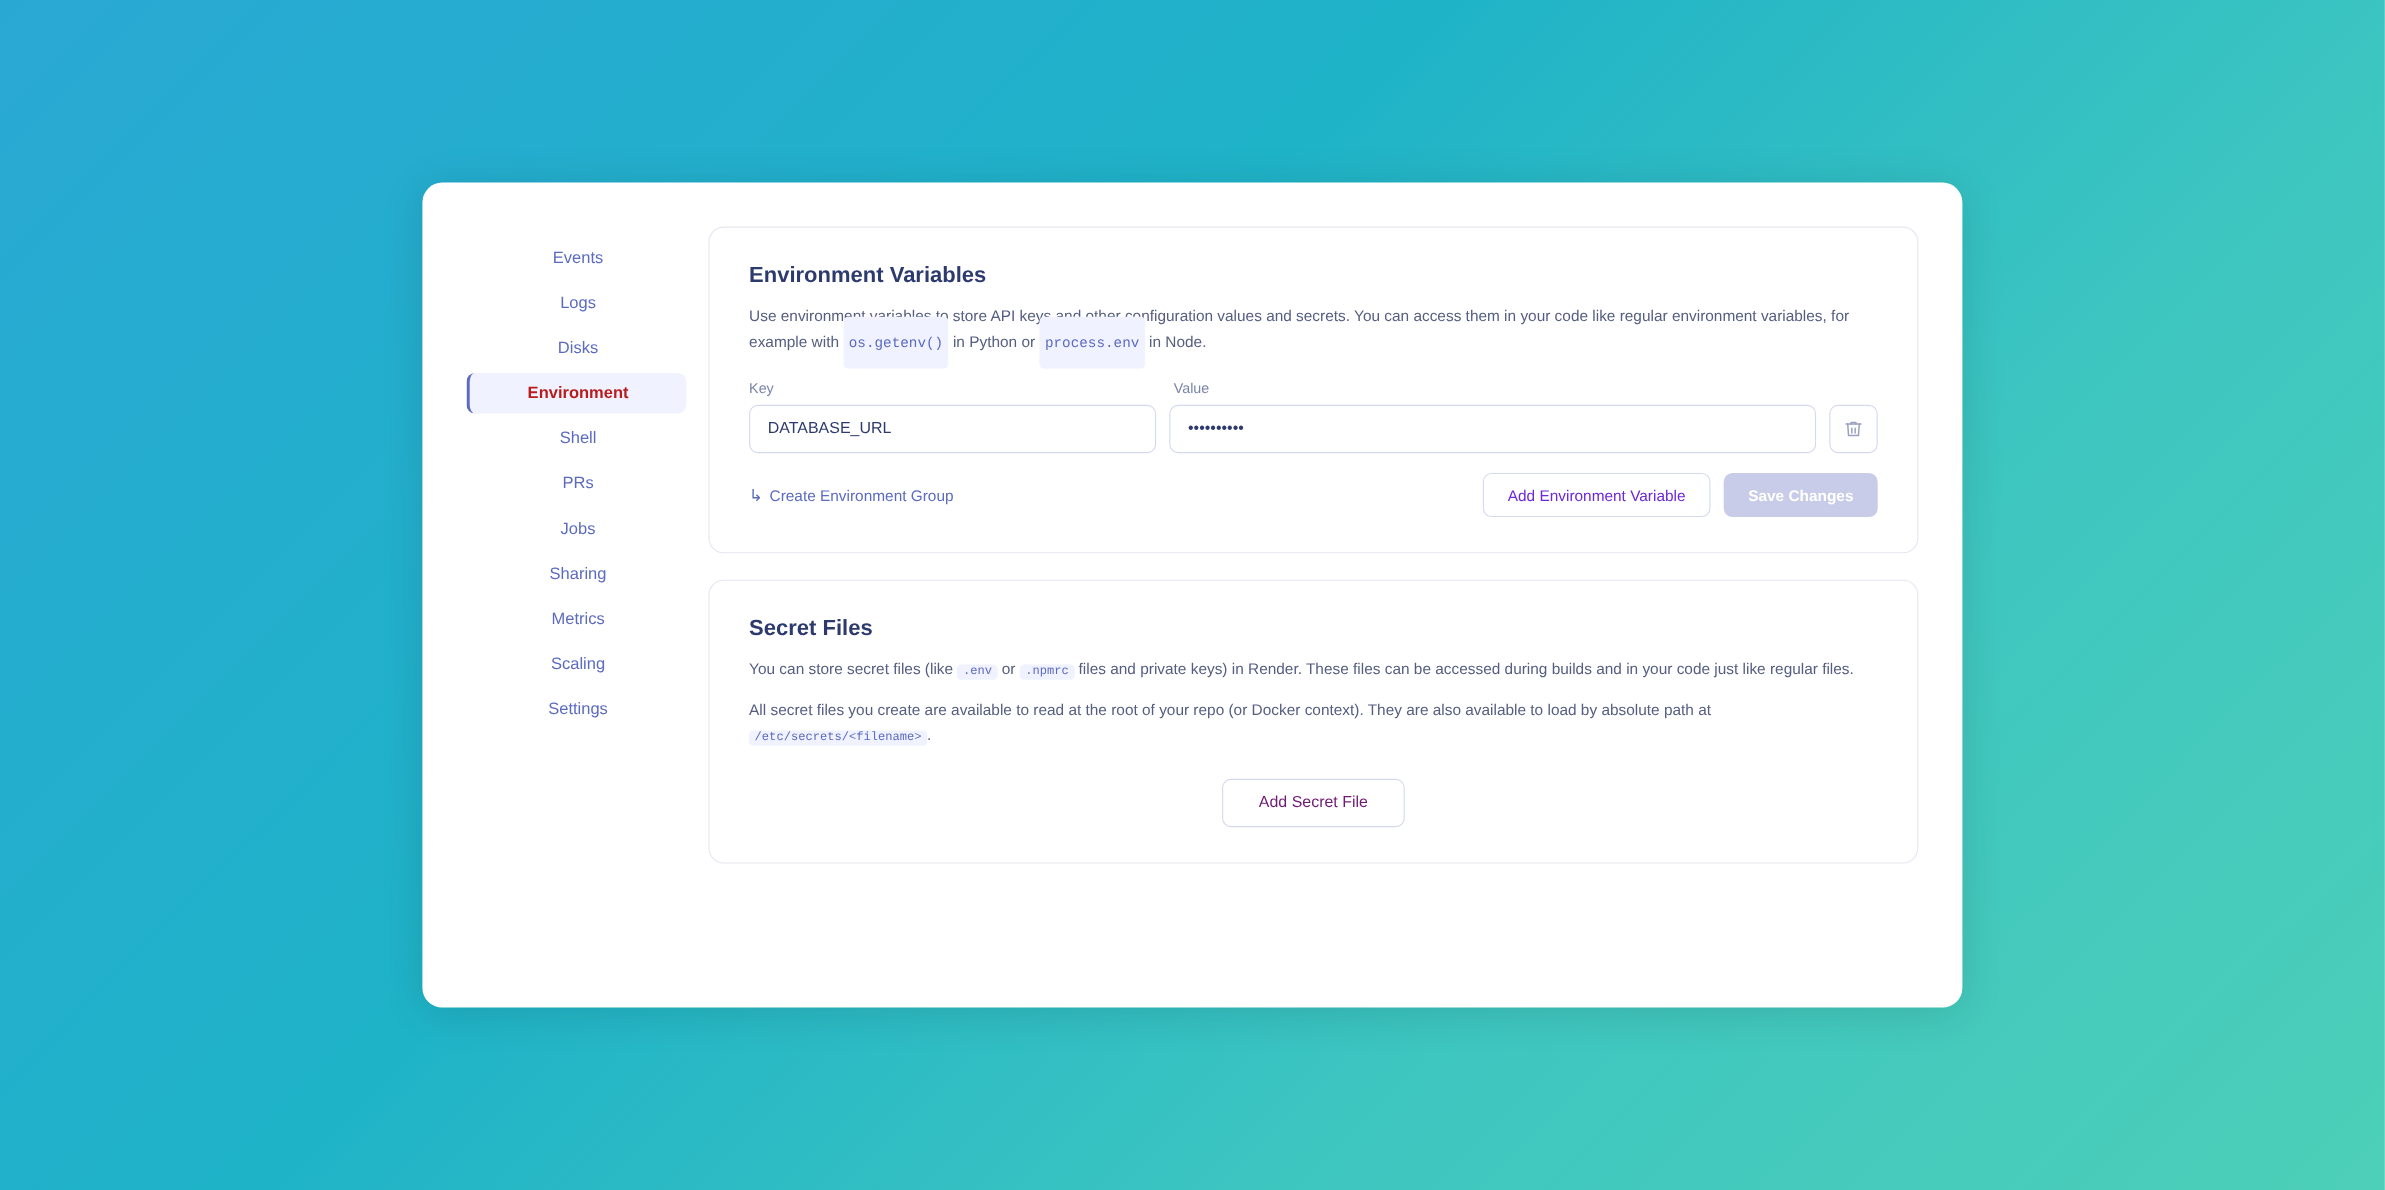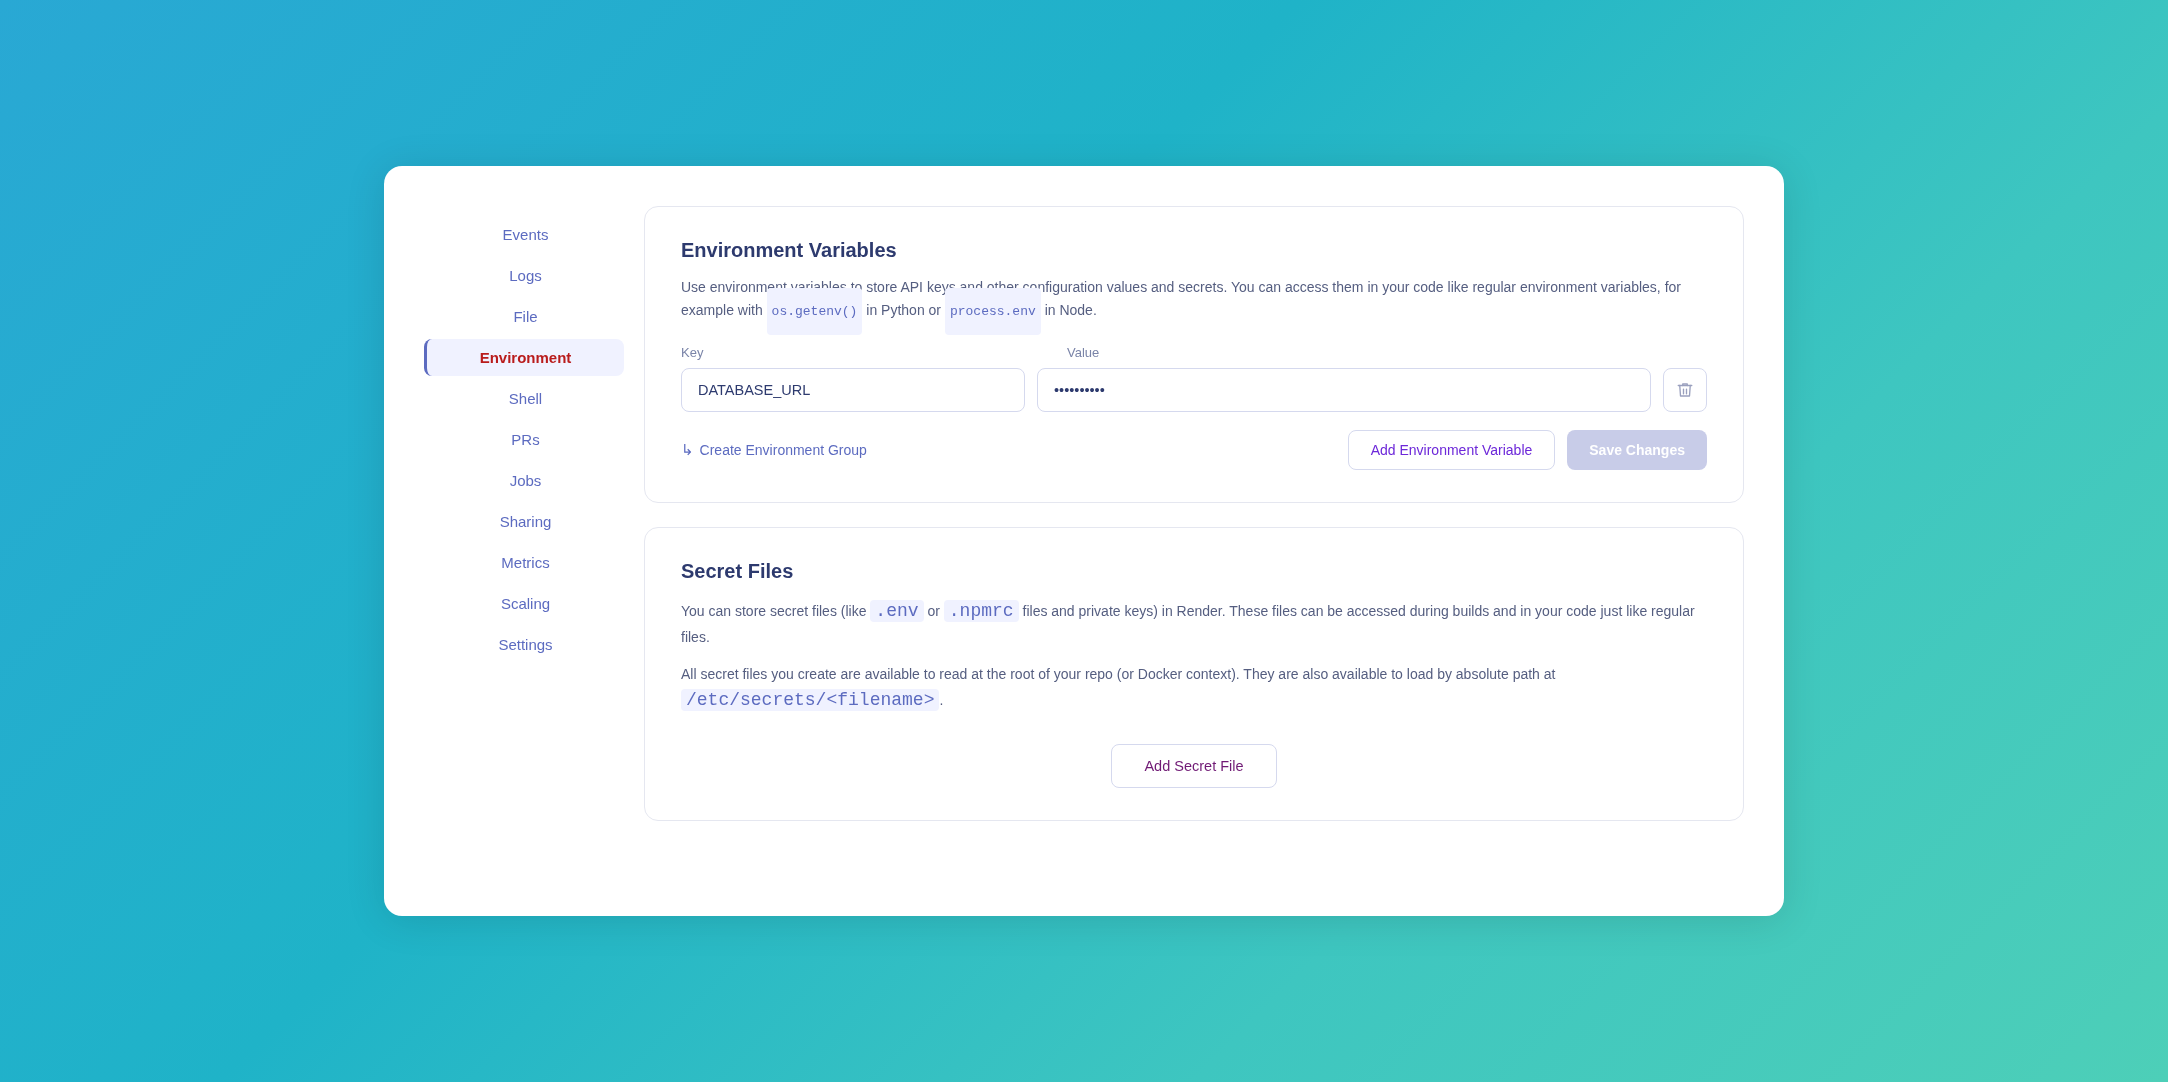--- a/index.html
+++ b/index.html
@@ -131,21 +131,21 @@
       border-radius: 8px;
       padding: 13px 16px;
       font-size: 14.5px;
       color: #2d3a6e;
       outline: none;
       background: #fff;
       transition: border-color 0.2s;
     }
 
     .env-input-key {
-      width: 344px;
+      width: 370px;
       flex-shrink: 0;
     }
 
     .env-input-value {
       flex: 1;
     }
 
     .delete-btn {
       border: 1.5px solid #d5d9ee;
       background: #fff;
@@ -212,21 +212,21 @@
       line-height: 1.65;
       margin-bottom: 14px;
     }
 
     .secret-description code {
       color: #5c6bc0;
       background: #f0f2ff;
       padding: 1px 5px;
       border-radius: 4px;
       font-family: 'Courier New', monospace;
-      font-size: 18px;
+      font-size: 11px;
     }
 
     .add-secret-btn-wrap {
       display: flex;
       justify-content: center;
       margin-top: 28px;
     }
 
     .btn-add-secret {
       border: 1.5px solid #d5d9ee;
@@ -241,21 +241,21 @@
     }
   </style>
 </head>
 <body>
 
 <div class="outer-card">
 
   <nav class="sidebar">
     <div class="sidebar-item">Events</div>
     <div class="sidebar-item">Logs</div>
-    <div class="sidebar-item">File</div>
+    <div class="sidebar-item">Disks</div>
     <div class="sidebar-item active">Environment</div>
     <div class="sidebar-item">Shell</div>
     <div class="sidebar-item">PRs</div>
     <div class="sidebar-item">Jobs</div>
     <div class="sidebar-item">Sharing</div>
     <div class="sidebar-item">Metrics</div>
     <div class="sidebar-item">Scaling</div>
     <div class="sidebar-item">Settings</div>
   </nav>
 

